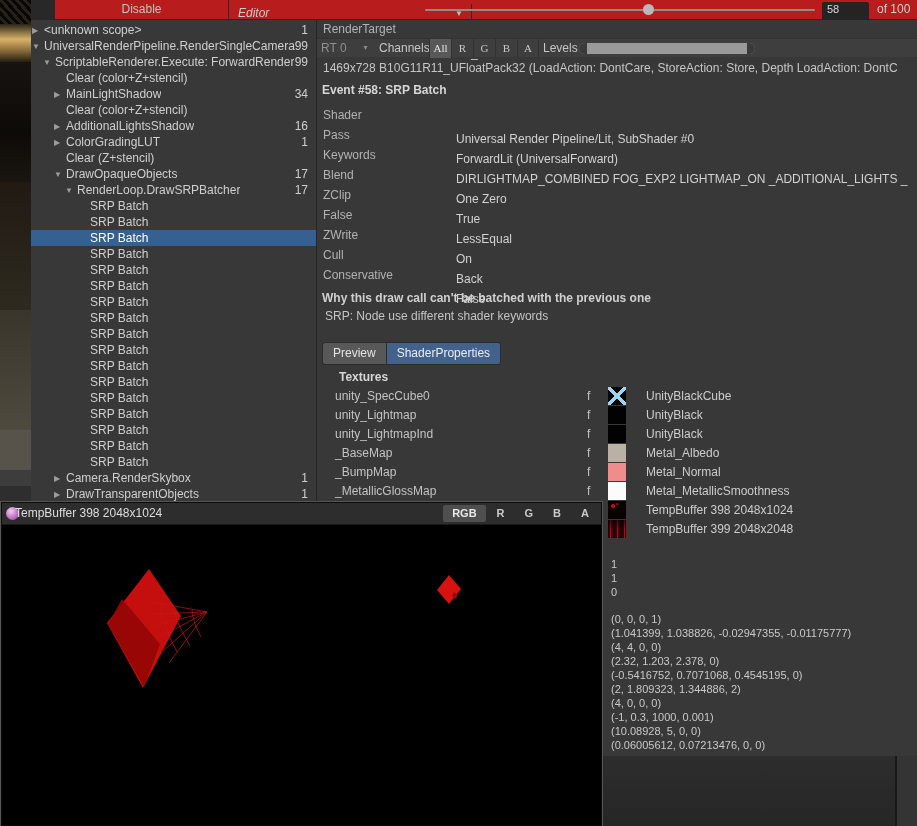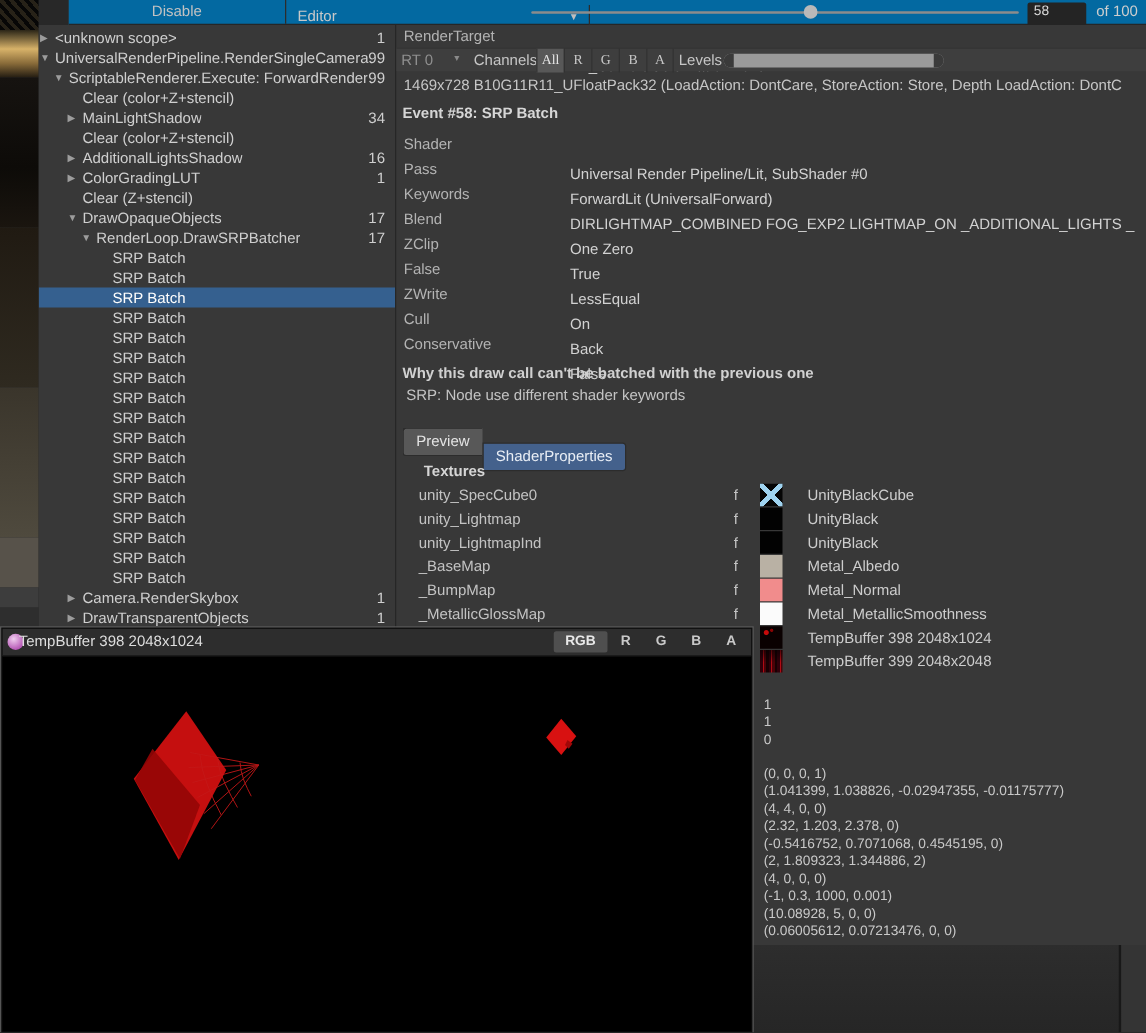--- a/index.html
+++ b/index.html
@@ -13,23 +13,23 @@
   .scene .b1{height:24px;background:repeating-linear-gradient(48deg,#070707 0 3px,#27221а 3px 6px),#111;
              background:repeating-linear-gradient(48deg,#070707 0 3px,#272218 3px 6px);}
   .scene .b2{height:38px;background:linear-gradient(180deg,#2b2517,#d7b269 40%,#8a6c3a 70%,#241d12);}
   .scene .b3{height:120px;background:linear-gradient(180deg,#161310,#0d0b08 60%,#1a150f);}
   .scene .b4{height:128px;background:linear-gradient(180deg,#201a12,#2f2a20);}
   .scene .b5{height:120px;background:linear-gradient(180deg,#3a352b,#4f4a3e);}
   .scene .b6{height:40px;background:#57524a;}
   .scene .b7{height:16px;background:#3d3d3d;}
   .scene .b8{height:16px;background:#2e2e2e;}
   
-  .toolbar{left:55px;top:0;width:862px;height:20px;background:#0369a1;border-bottom:1px solid #262626;box-sizing:border-box;}
+  .toolbar{left:55px;top:0;width:862px;height:20px;background:#b91c1c;border-bottom:1px solid #262626;box-sizing:border-box;}
   .tb-disable{left:0;top:0;width:173px;height:19px;line-height:19px;text-align:center;color:#c2c2c2;border-right:1px solid #2c2c2c;}
-  .tb-editor{left:174px;top:4px;width:242px;height:16px;line-height:19px;color:#c9c9c9;border-right:1px solid #2c2c2c;}
+  .tb-editor{left:174px;top:4px;width:242px;height:16px;line-height:19px;color:#c9c9c9;border-right:1px solid #2c2c2c;font-style:italic;}
   .tb-editor .lbl{margin-left:9px;}
   .tb-editor .arr{position:absolute;right:8px;top:0;font-size:8px;color:#bdbdbd;}
   .tb-slider-track{left:370px;top:9px;width:390px;height:2px;background:#8c8c8c;border-radius:1px;}
   .tb-slider-handle{left:588px;top:4px;width:11px;height:11px;border-radius:50%;background:#b9b9b9;}
   .tb-frame-field{left:767px;top:2px;width:47px;height:31px;background:#242424;border-radius:2px;
                   color:#d8d8d8;font-size:11px;line-height:15px;padding-left:5px;box-sizing:border-box;}
   .tb-frame-total{left:822px;top:0;height:19px;line-height:19px;color:#cecece;}
   
   .tree{left:31px;top:20px;width:285px;height:482px;background:#383838;padding-top:2px;box-sizing:border-box;overflow:hidden;}
   .trow{display:flex;align-items:center;height:16px;white-space:nowrap;}
@@ -61,21 +61,21 @@
   .info-line{left:6px;top:41px;white-space:nowrap;color:#c6c6c6;}
   .event-title{left:5px;top:63px;font-weight:bold;color:#d6d6d6;}
   .props{left:0;top:85px;right:0;}
   .prow{display:flex;height:20px;line-height:20px;white-space:nowrap;}
   .prow .r-label{flex:0 0 133px;padding-left:6px;}
   .why-title{left:5px;top:271px;font-weight:bold;color:#d0d0d0;}
   .why-note{left:8px;top:289px;color:#c4c4c4;}
   .tabs{left:5px;top:322px;display:flex;}
   .tab{height:21px;line-height:21px;padding:0 10px;border:1px solid #2c2c2c;}
   .tab.preview{background:#585858;color:#e4e4e4;border-radius:3px 0 0 3px;border-right:none;}
-  .tab.shaderprops{background:#44618c;color:#e9eef5;border-radius:0 3px 3px 0;margin-top:12px;}
+  .tab.shaderprops{background:#44618c;color:#e9eef5;border-radius:0 3px 3px 0;}
   .tex-header{left:22px;top:350px;font-weight:bold;color:#d6d6d6;}
   .texrows{left:0;top:367px;right:0;}
   .texrow{position:relative;height:19px;line-height:19px;white-space:nowrap;}
   .texrow .tname{position:absolute;left:18px;color:#c3c3c3;}
   .texrow .tf{position:absolute;left:270px;color:#c3c3c3;}
   .texrow .tthumb{position:absolute;left:291px;top:0;width:18px;height:18px;}
   .texrow .ttex{position:absolute;left:329px;color:#cdcdcd;}
   .thumb-cube{background:linear-gradient(45deg,transparent 42%,#9fd3f0 42% 58%,transparent 58%),
               linear-gradient(-45deg,transparent 42%,#9fd3f0 42% 58%,transparent 58%),#050505;}
   .thumb-black{background:#020202;}

